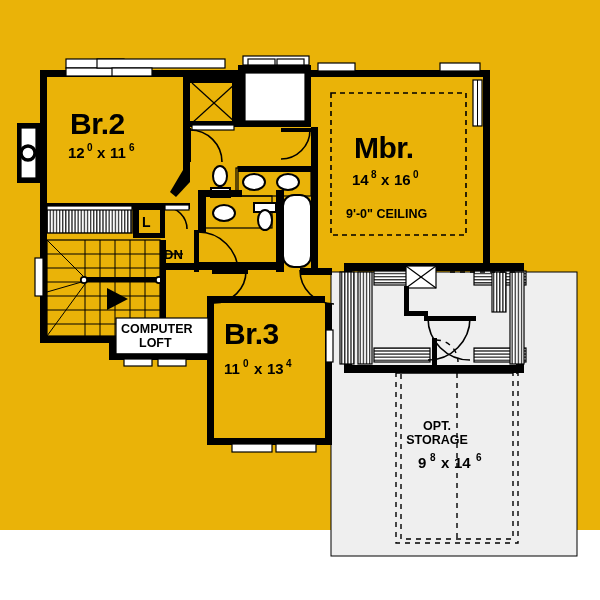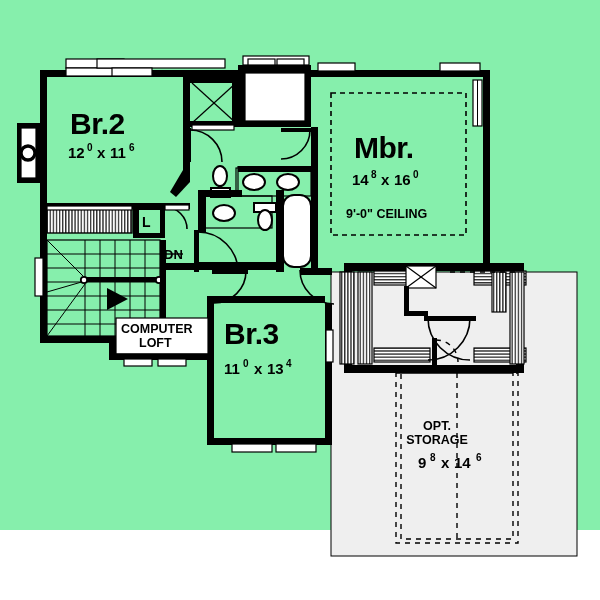--- a/index.html
+++ b/index.html
@@ -8,21 +8,21 @@
     background: #ffffff;
     width: 600px;
     height: 600px;
     overflow: hidden;
     font-family: "Liberation Sans", sans-serif;
   }
   #plan-root {
     position: relative;
     width: 600px;
     height: 530px;
-    background: #86efac;
+    background: #eab308;
   }
   svg.floorplan {
     display: block;
     width: 600px;
     height: 600px;
   }
   .wall      { fill: #000000; }
   .thinline  { fill: none; stroke: #000000; stroke-width: 1.2; }
   .hairline  { fill: none; stroke: #000000; stroke-width: 1; }
   .swing     { fill: none; stroke: #000000; stroke-width: 1.6; }

